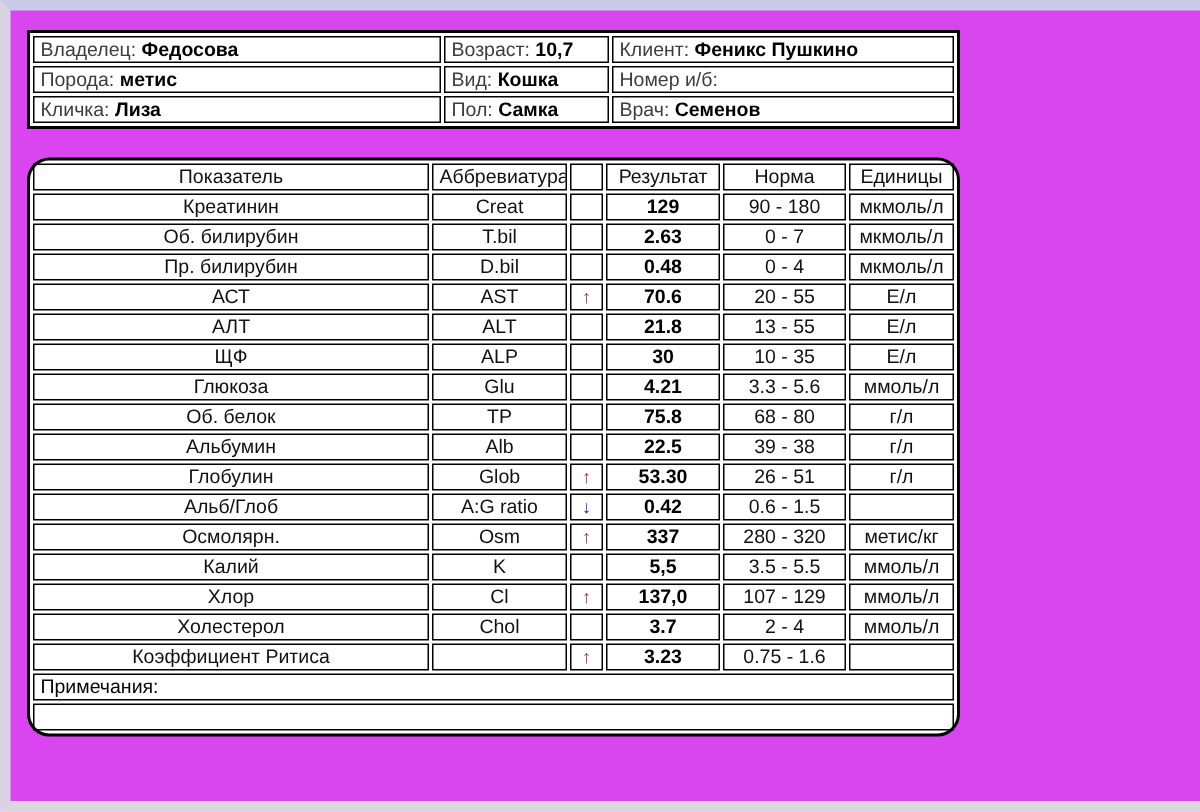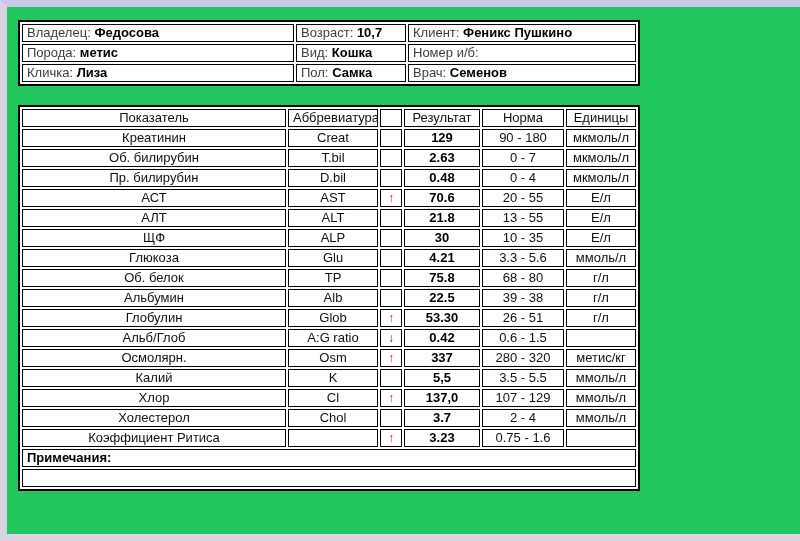--- a/index.html
+++ b/index.html
@@ -6,21 +6,21 @@
   body {
     width:800px; height:541px; background:#ffffff;
     font-family:"Liberation Sans", sans-serif;
     overflow:hidden;
   }
   .frame {
     box-sizing:border-box; width:800px; height:541px;
     border-top:7px solid #c9c9e9;
     border-left:7px solid #d9d2e2;
     border-bottom:7px solid #ddd4e2;
-    background:#22c55e;
+    background:#d946ef;
   }
   .content { padding:13px 0 0 11px; }
 
   table {
     border-collapse:separate; border-spacing:2px;
     border:2px solid #000; background:#fff;
     table-layout:fixed;
   }
   td {
     box-sizing:border-box;
@@ -28,27 +28,27 @@
     font-size:13px; color:#111;
     height:18px; line-height:16px;
     padding:0 4px; white-space:nowrap; overflow:hidden;
   }
 
   .info { width:622px; }
   .info td { text-align:left; }
   .info .label { color:#3c3c3c; }
   .info .value { font-weight:bold; color:#000; }
 
-  .results { width:622px; margin-top:19px; }
+  .results { width:622px; margin-top:19px;border-radius:15px; }
   .results td { text-align:center; }
   .results td.c-result { font-weight:bold; color:#000; }
   .results td.c-flag { padding:0; font-size:12px; }
   .flag-up   { font-weight:bold; }
   .flag-down { font-weight:bold; }
-  .notes-label-cell { text-align:left !important; font-weight:bold; color:#000; }
+  .notes-label-cell { text-align:left !important; font-weight:normal; color:#000; }
 </style>
 </head>
 <body>
 
 <div class="frame">
   <div class="content">
 
     <table class="info">
       <colgroup>
           <col style="width:272px">

